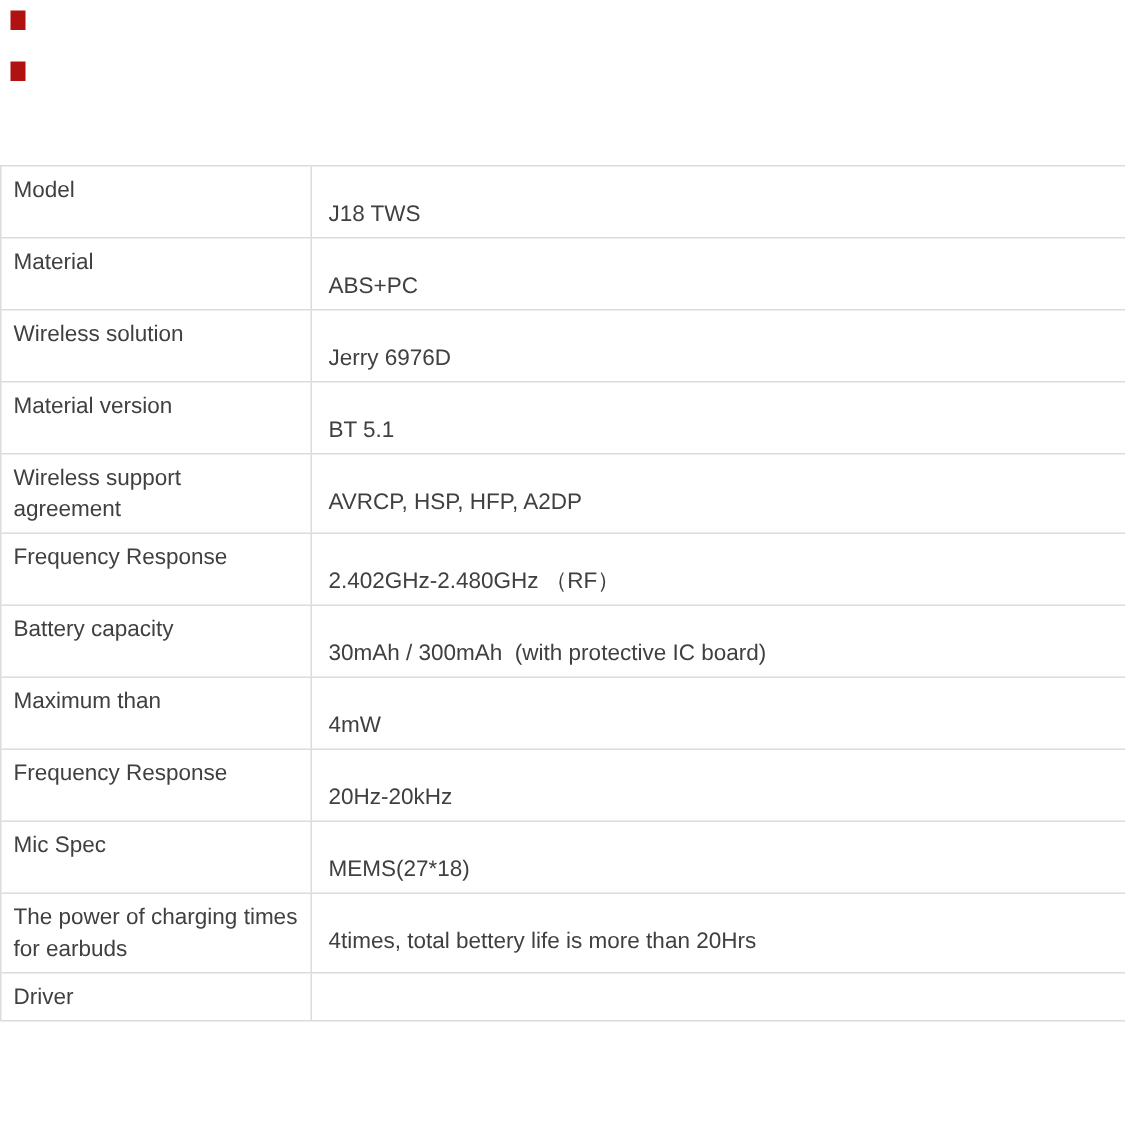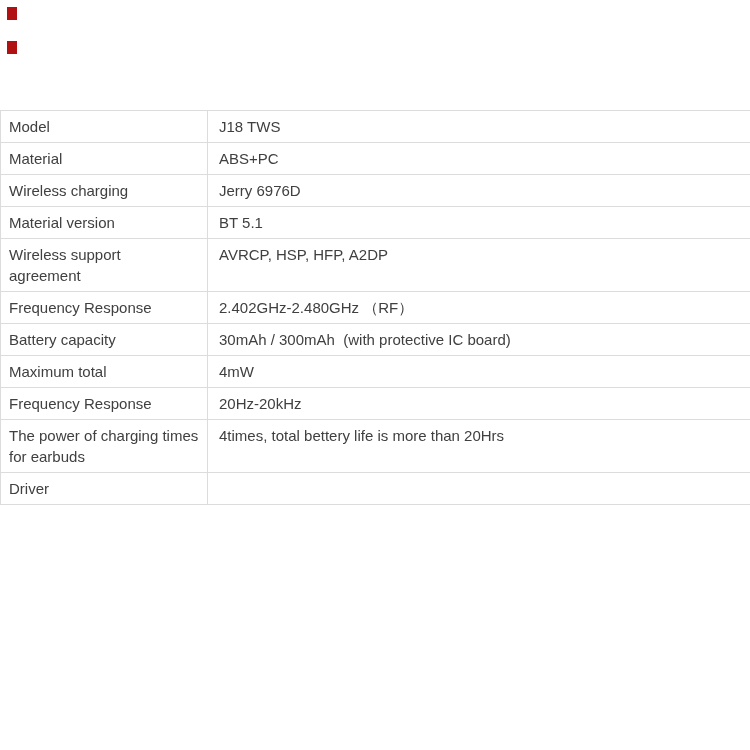--- a/index.html
+++ b/index.html
@@ -44,67 +44,72 @@
   }
   .spec-label {
     flex: 0 0 207px;
     padding: 5px 6px 5px 8px;
     border-right: 1px solid var(--border-color);
     white-space: pre-line;
   }
   .spec-value {
     flex: 1;
     padding: 5px 8px 5px 11px;
+    margin-top: 16px;
   }
 </style>
 </head>
 <body>
 
 <div class="page">
 
   <div class="corner-mark m1"></div>
   <div class="corner-mark m2"></div>
 
   <div class="spec-table">
       <div class="spec-row">
       <div class="spec-label">Model</div>
       <div class="spec-value">J18 TWS</div>
     </div>
       <div class="spec-row">
       <div class="spec-label">Material</div>
       <div class="spec-value">ABS+PC</div>
     </div>
       <div class="spec-row">
-      <div class="spec-label">Wireless charging</div>
+      <div class="spec-label">Wireless solution</div>
       <div class="spec-value">Jerry 6976D</div>
     </div>
       <div class="spec-row">
       <div class="spec-label">Material version</div>
       <div class="spec-value">BT 5.1</div>
     </div>
       <div class="spec-row">
       <div class="spec-label">Wireless support
 agreement</div>
       <div class="spec-value">AVRCP, HSP, HFP, A2DP</div>
     </div>
       <div class="spec-row">
       <div class="spec-label">Frequency Response</div>
       <div class="spec-value">2.402GHz-2.480GHz （RF）</div>
     </div>
       <div class="spec-row">
       <div class="spec-label">Battery capacity</div>
       <div class="spec-value">30mAh / 300mAh&nbsp; (with protective IC board)</div>
     </div>
       <div class="spec-row">
-      <div class="spec-label">Maximum total</div>
+      <div class="spec-label">Maximum than</div>
       <div class="spec-value">4mW</div>
     </div>
       <div class="spec-row">
       <div class="spec-label">Frequency Response</div>
       <div class="spec-value">20Hz-20kHz</div>
+    </div>
+      <div class="spec-row">
+      <div class="spec-label">Mic Spec</div>
+      <div class="spec-value">MEMS(27*18)</div>
     </div>
       <div class="spec-row">
       <div class="spec-label">The power of charging times
 for earbuds</div>
       <div class="spec-value">4times, total bettery life is more than 20Hrs</div>
     </div>
       <div class="spec-row">
       <div class="spec-label">Driver</div>
     </div>
     </div>

